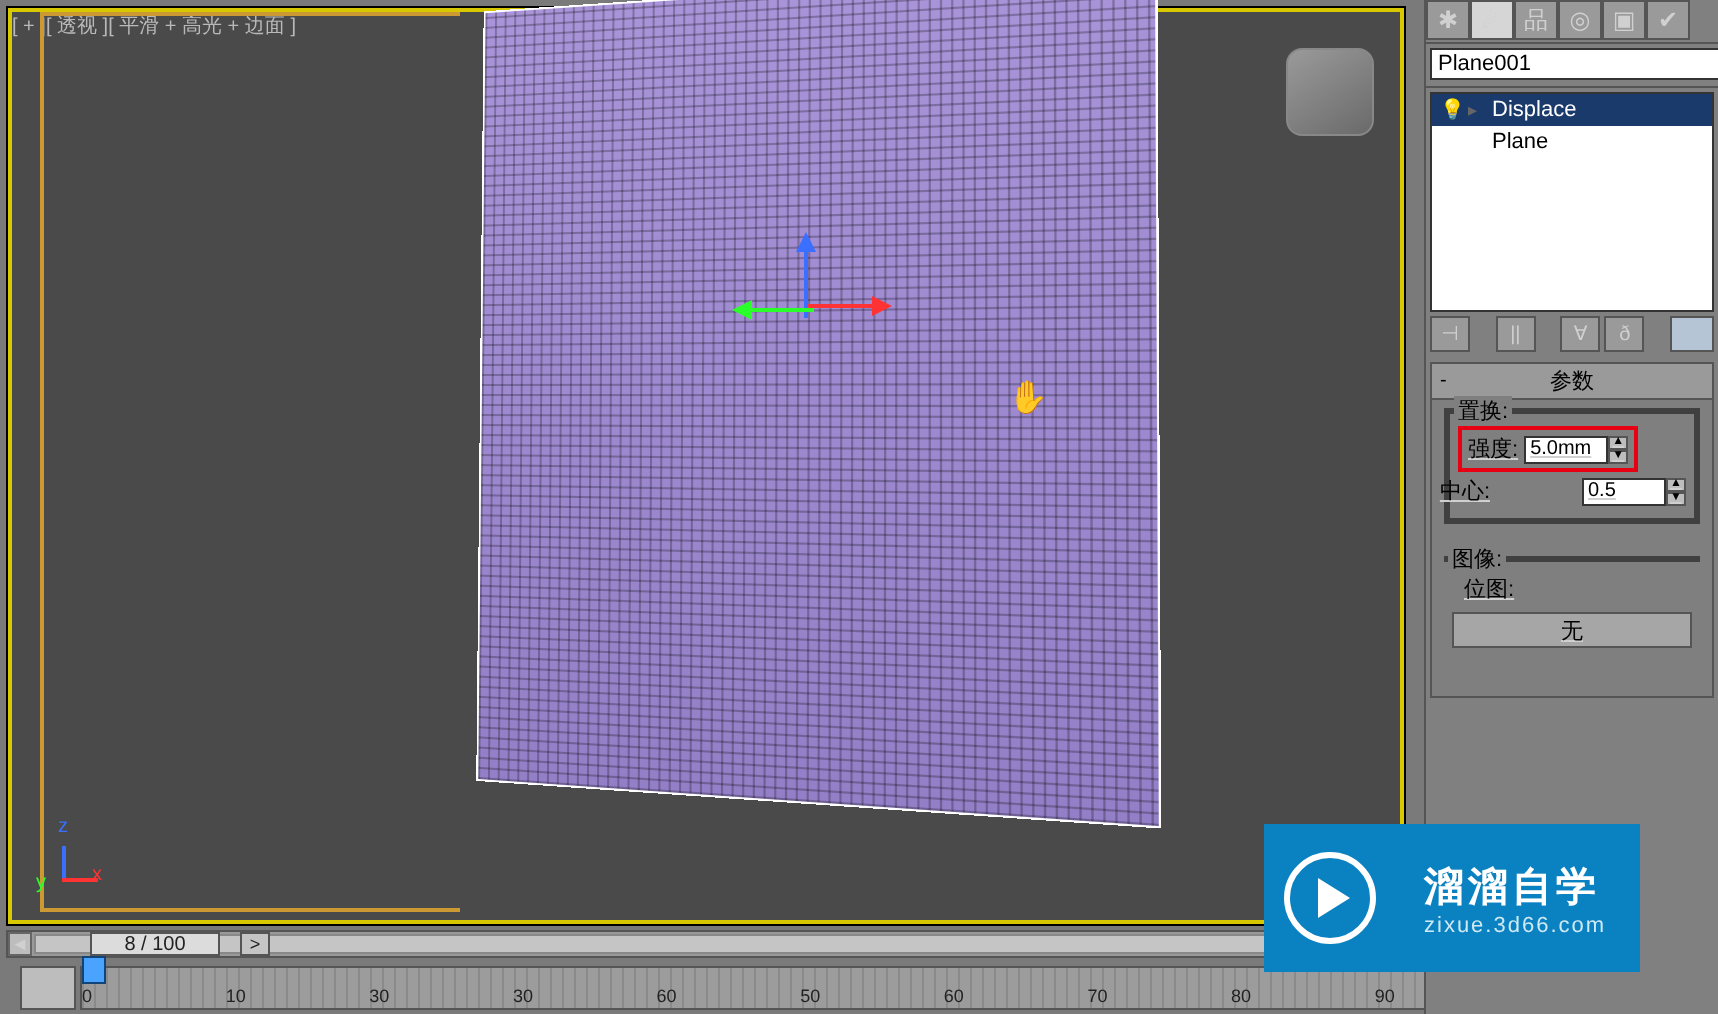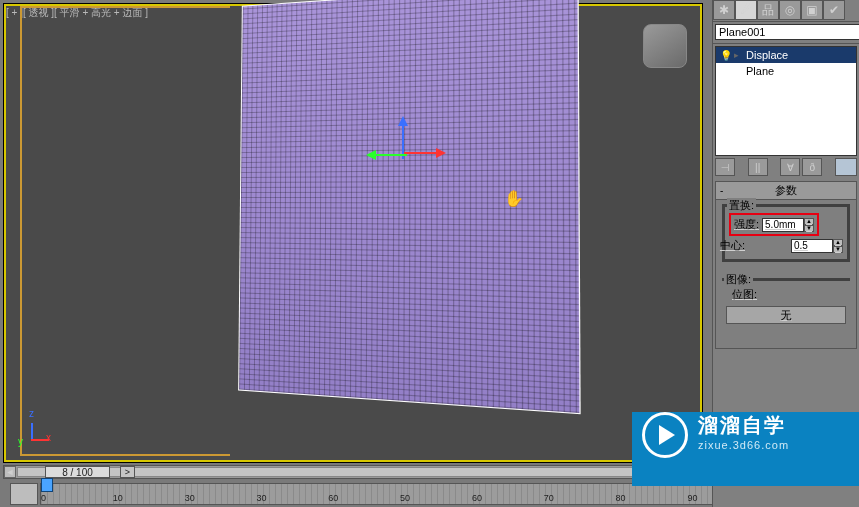--- a/index.html
+++ b/index.html
@@ -73,21 +73,21 @@
   .param-row { display:flex; align-items:center; gap:3px; margin:2px 0; font-size:11px; color:#000; }
   .param-row .lbl { text-align:right; white-space:nowrap; }
   .spinner { display:flex; }
   .spinner input { width:42px; height:14px; font-size:10px; background:#fff; border:1px solid #333; color:#000; padding:0 2px;}
   .spinner .arrows { width:10px; display:flex; flex-direction:column;}
   .spinner .arrows span { height:7px; background:#bdbdbd; border:1px solid #555; font-size:6px; line-height:4px; text-align:center;}
   .hl-red { border:2px solid #e70012; padding:2px 3px; display:inline-flex; align-items:center; gap:3px; }
   .chk { display:flex; align-items:center; gap:4px; font-size:11px; color:#000; margin:3px 0;}
   .chk .box { width:11px; height:11px; background:#ddd; border:1px solid #333;}
   .wide-btn { width:100%; height:18px; background:#a6a6a6; border:1px solid #555; font-size:11px; color:#000; display:flex; align-items:center; justify-content:center; margin-top:4px;}
-  .watermark { position:absolute; left:632px; top:412px; width:227px; height:74px; background:#0a82c1; display:flex; gap:10px; padding:0 10px; }
+  .watermark { position:absolute; left:632px; top:412px; width:188px; height:74px; background:#0a82c1; display:flex; align-items:center; gap:24px; padding:0 10px; }
   .watermark .play { width:46px; height:46px; border:3px solid #fff; border-radius:50%; display:flex; align-items:center; justify-content:center;}
   .watermark .play::after{content:"";width:0;height:0;border-left:16px solid #fff;border-top:10px solid transparent;border-bottom:10px solid transparent;margin-left:4px;}
   .watermark .txt .cn{ font-size:20px; font-weight:bold; color:#fff; letter-spacing:2px;}
   .watermark .txt .en{ font-size:11px; color:#cfe9f5; letter-spacing:1px;}
 </style>
 </head>
 <body>
 
 <div class="viewport-container">
   <div class="viewport-active-border"></div>

